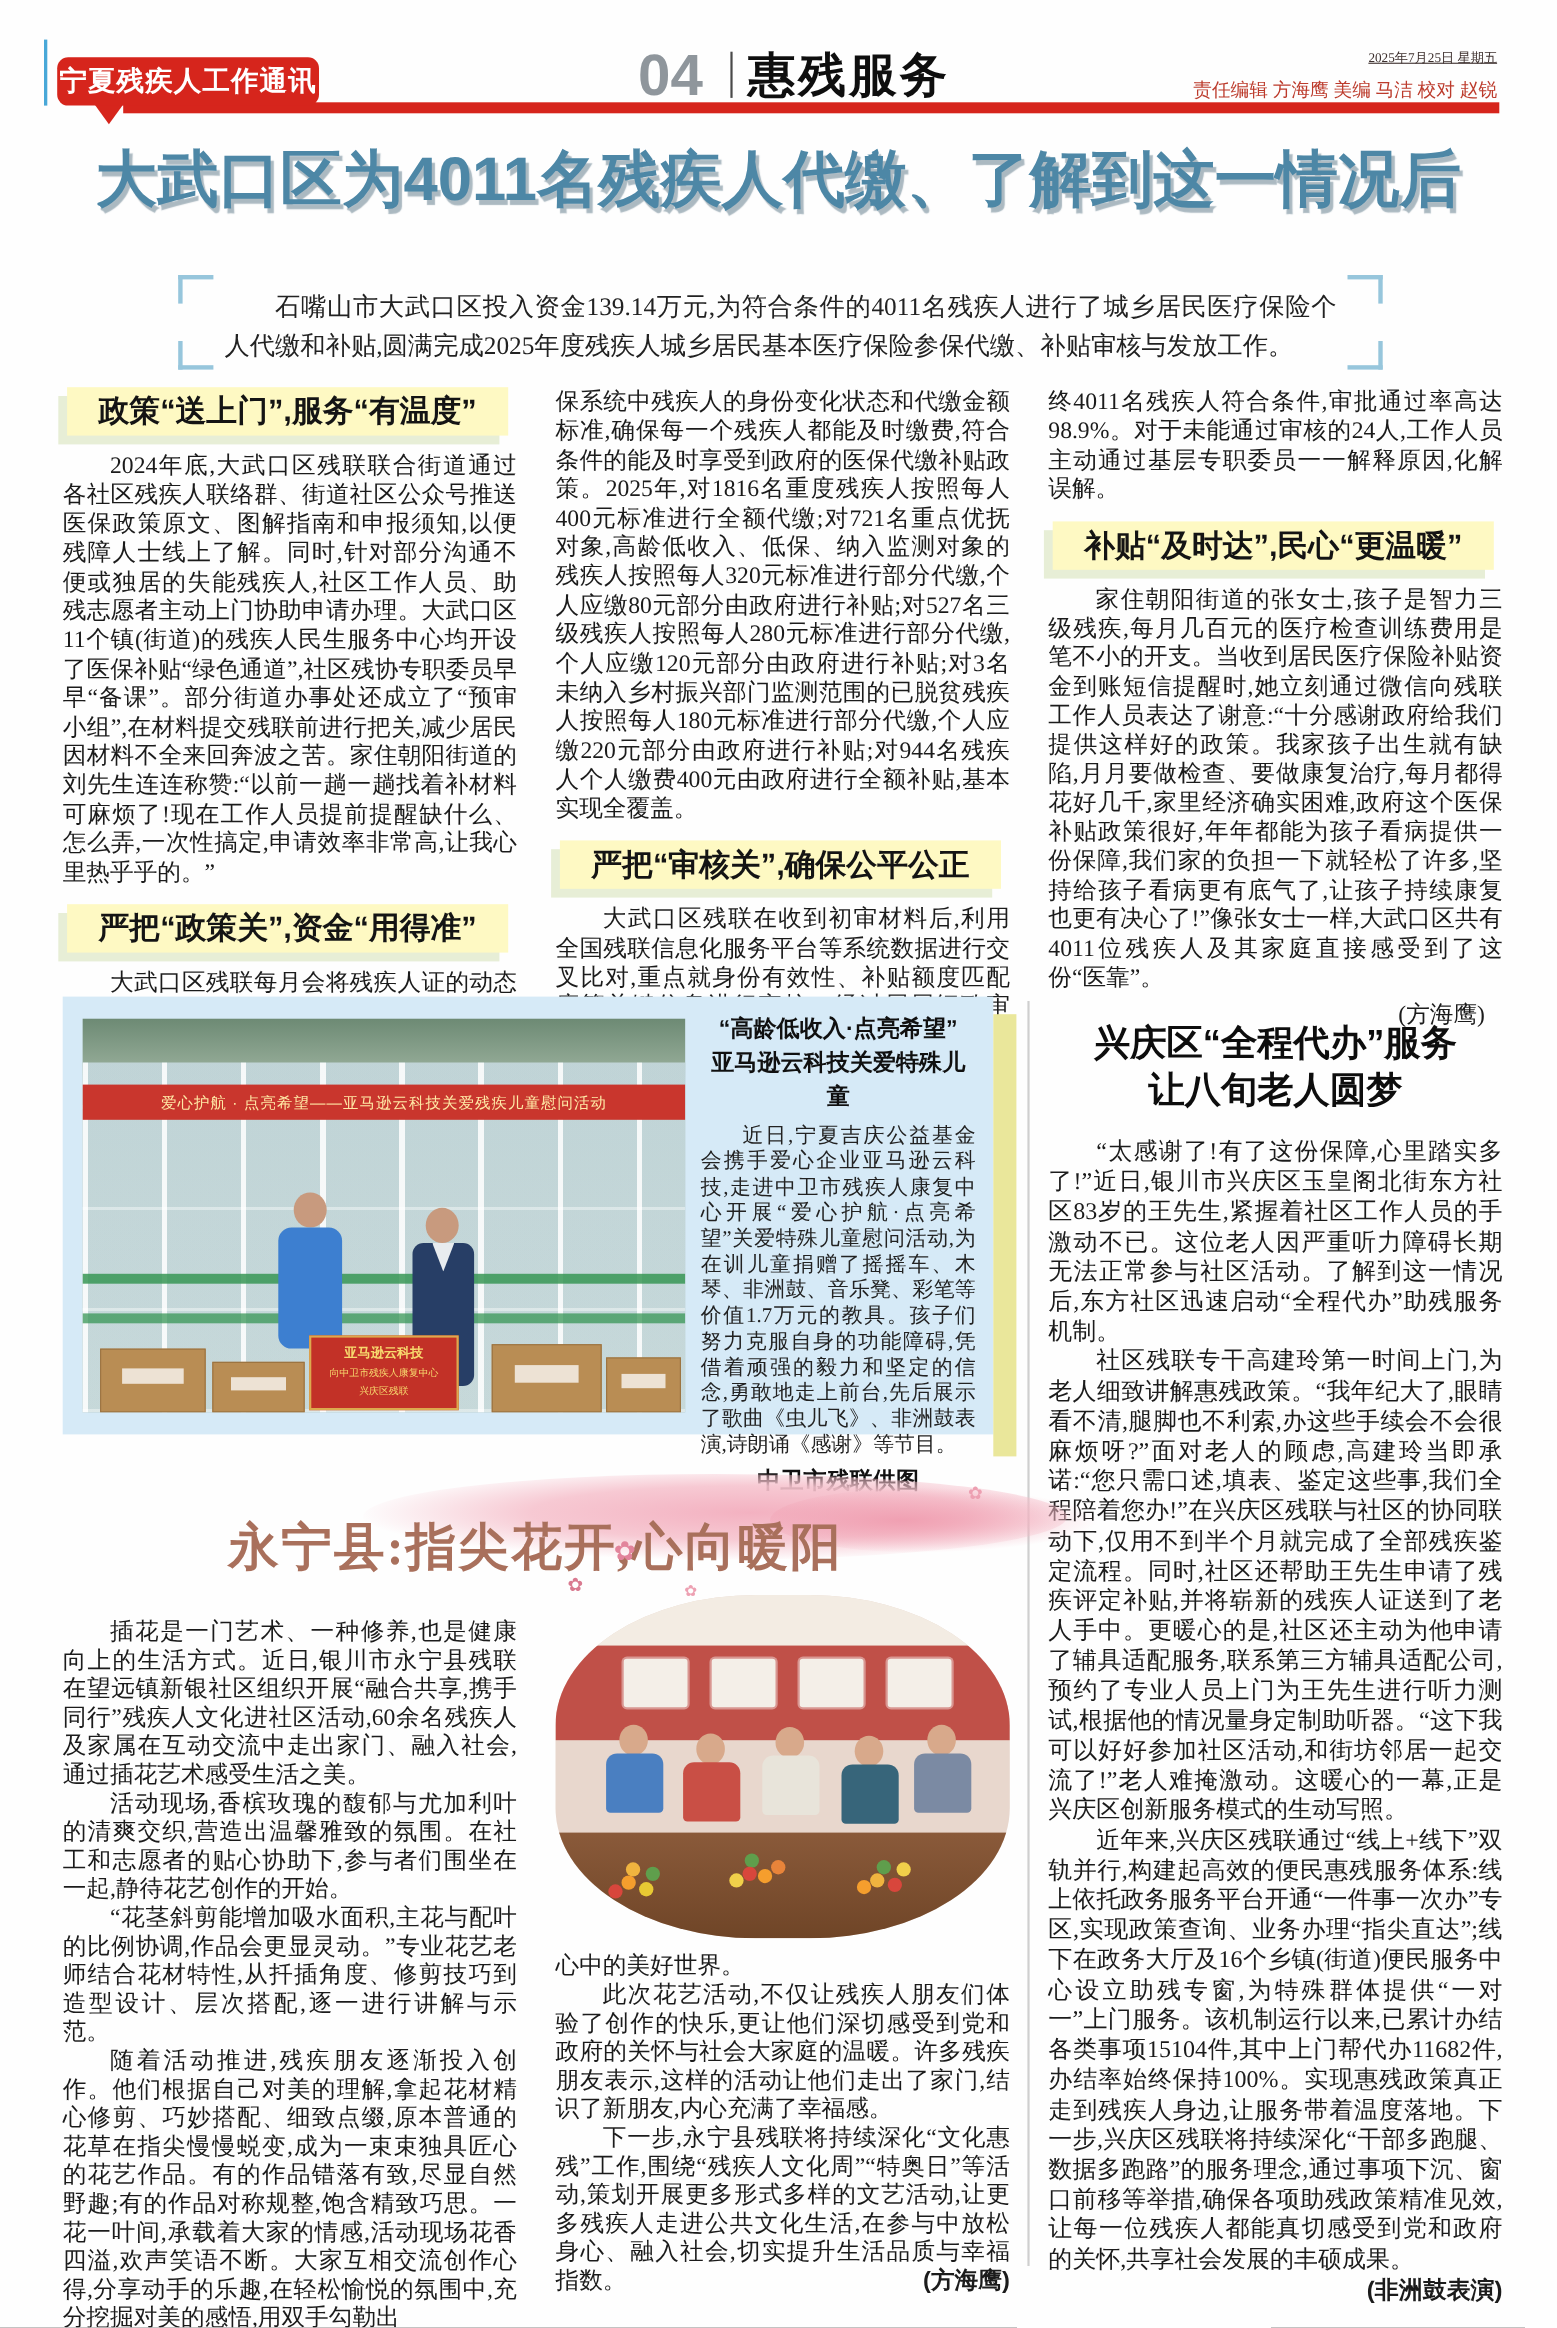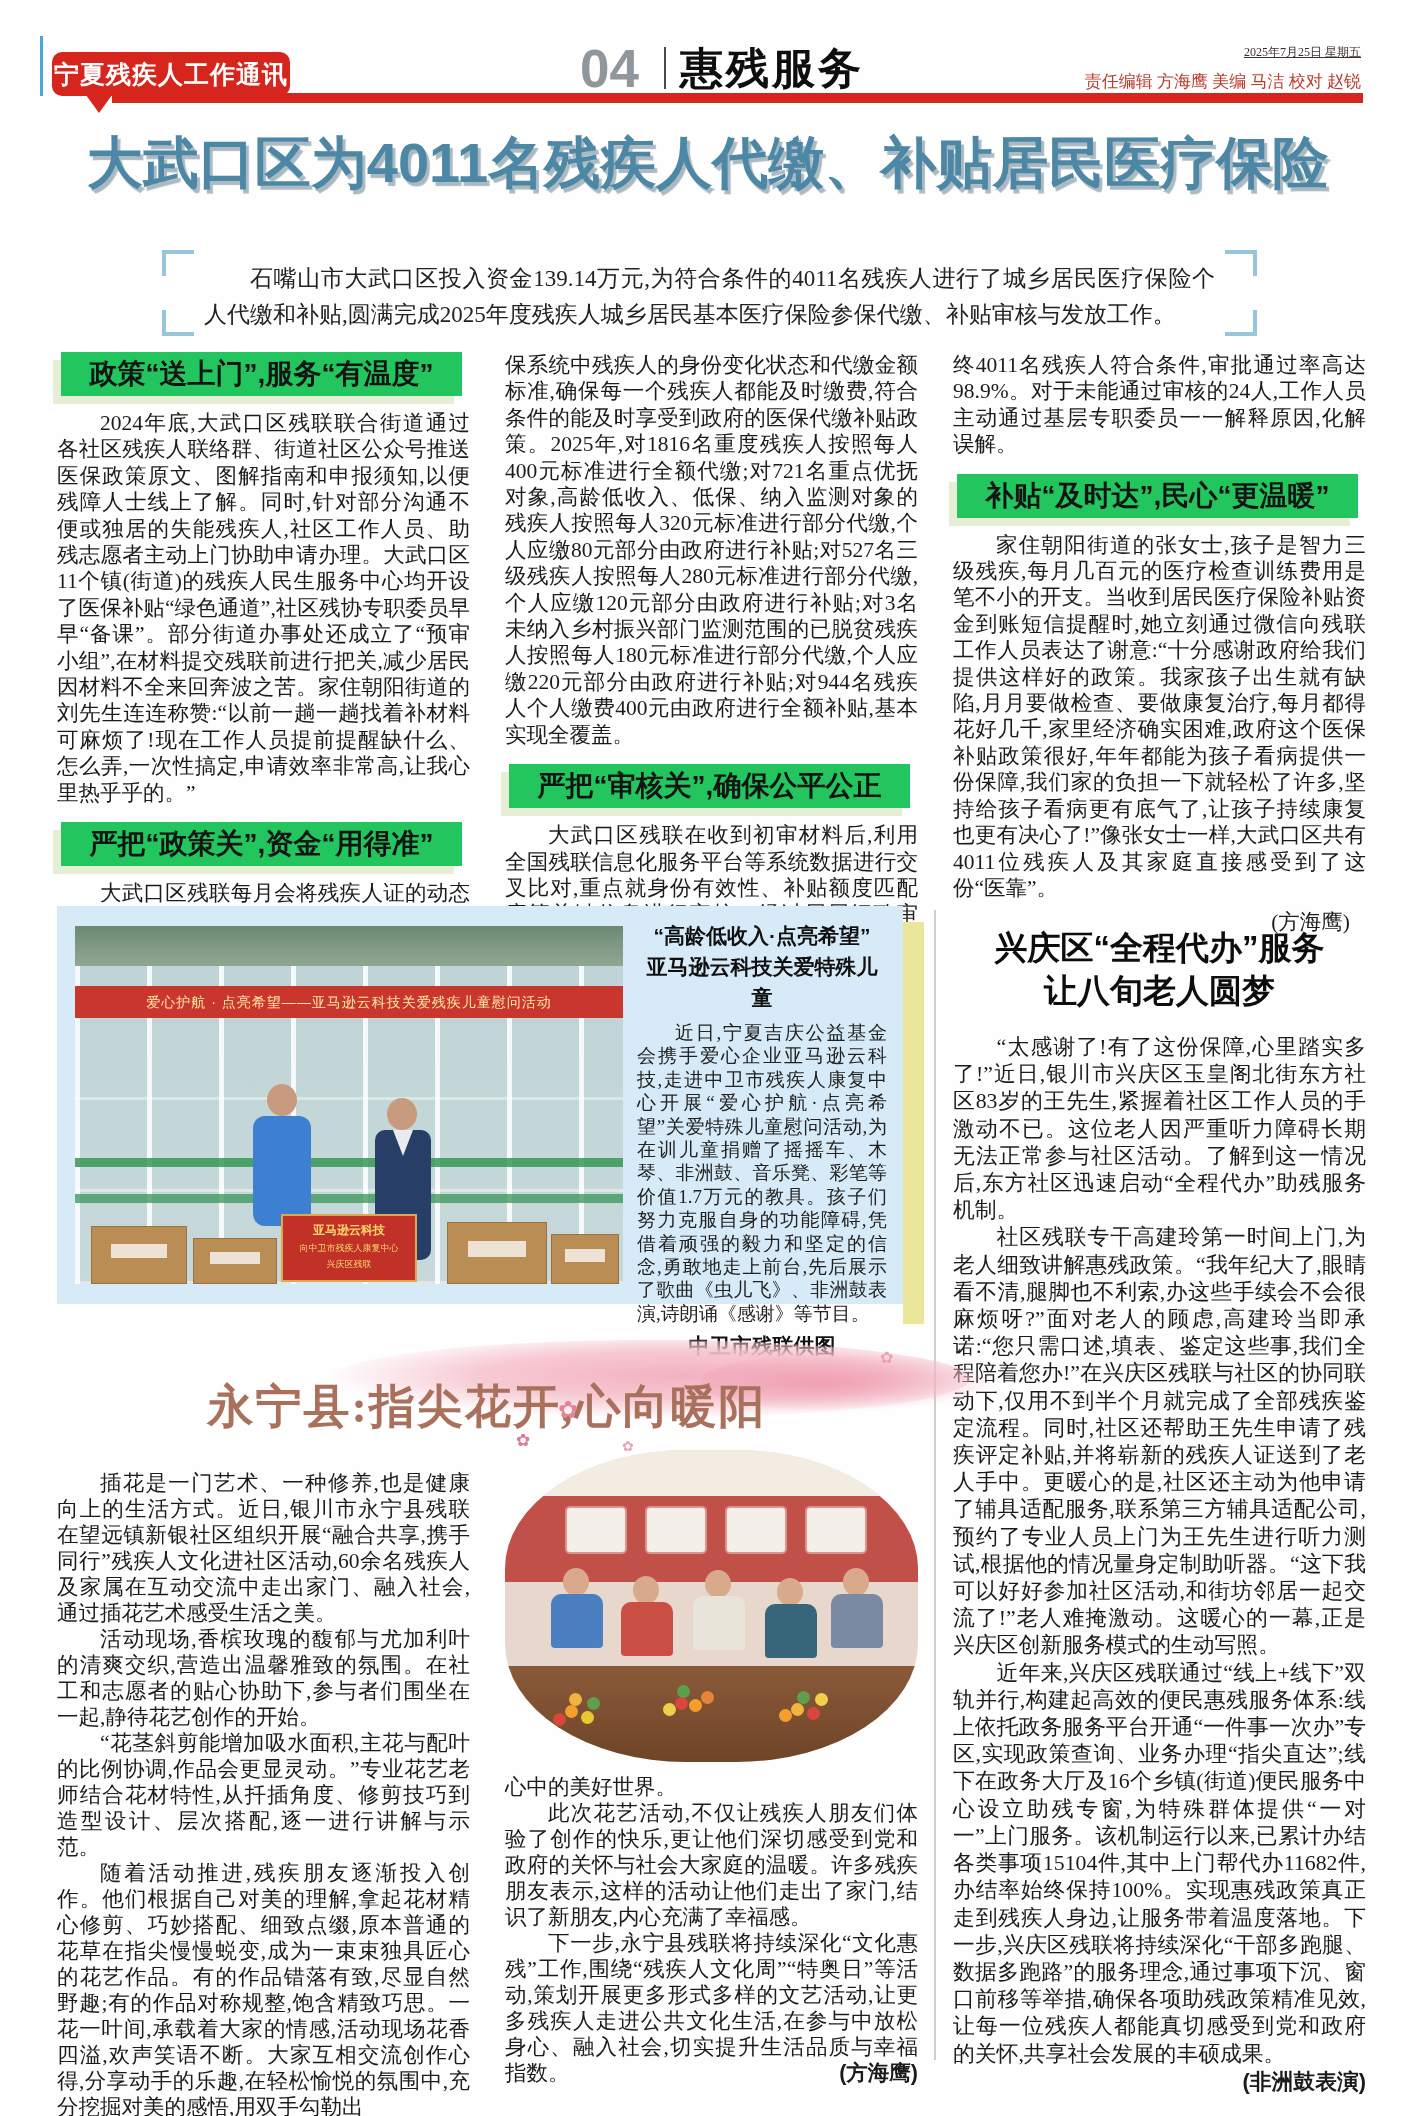--- a/index.html
+++ b/index.html
@@ -32,21 +32,21 @@
   .c-tl{left:0;top:0;border-left-width:4px;border-top-width:4px;}
   .c-tr{right:0;top:0;border-right-width:4px;border-top-width:4px;}
   .c-bl{left:0;bottom:0;border-left-width:4px;border-bottom-width:4px;}
   .c-br{right:0;bottom:0;border-right-width:4px;border-bottom-width:4px;}
 
   .tcol{position:absolute;top:352px;width:413px;font-size:21.5px;line-height:26.4px;text-align:justify;}
   .tcol1{left:57px;} .tcol2{left:505px;} .tcol3{left:953px;}
   .tcol p{margin:0;text-indent:2em;}
   .tcol p.cont{text-indent:0;}
   .subhead{font-family:"Liberation Sans","DejaVu Sans",sans-serif;font-weight:bold;font-size:28px;
-        color:#141414;text-align:center;background:#22c55e;box-shadow:-8px 8px 0 #e7eed6;
+        color:#141414;text-align:center;background:#fef9c3;box-shadow:-8px 8px 0 #e7eed6;
         padding:5px 2px;margin:16px 8px 14px 4px;line-height:34px;}
   .subhead.first{margin-top:0;}
   .byline-line{text-align:right;padding-right:16px;margin-top:8px;font-size:21.5px;}
 
   
   .feature-box{position:absolute;left:57px;top:906px;width:846px;height:398px;background:#d6eaf7;}
   .accent-bar{position:absolute;right:-21px;top:16px;width:21px;height:402px;background:#eae79b;}
   .donation-photo{position:absolute;left:18px;top:20px;width:548px;height:358px;overflow:hidden;background:#bdd2d4;}
   .dp-trees{position:absolute;left:0;top:0;right:0;height:62px;
         background:linear-gradient(#6d8a74,#93aa96 70%,rgba(147,170,150,0));}
@@ -127,21 +127,21 @@
   <div class="reg-mark"></div>
   <div class="masthead-badge">宁夏残疾人工作通讯</div>
   <div class="badge-tail"></div>
   <div class="red-rule"></div>
   <div class="page-no">04</div>
   <div class="header-sep"></div>
   <div class="section-title">惠残服务</div>
   <div class="header-date">2025年7月25日 星期五</div>
   <div class="header-staff">责任编辑 方海鹰 美编 马洁 校对 赵锐</div>
 
-  <div class="headline">大武口区为4011名残疾人代缴、补贴居民医疗保险</div>
+  <div class="headline">大武口区为4011名残疾人代缴、了解到这一情况后</div>
 
   <div class="lede-box">
     <span class="corner c-tl"></span>
     <span class="corner c-tr"></span>
     <span class="corner c-bl"></span>
     <span class="corner c-br"></span>
     <div class="lede-text">石嘴山市大武口区投入资金139.14万元,为符合条件的4011名残疾人进行了城乡居民医疗保险个人代缴和补贴,圆满完成2025年度残疾人城乡居民基本医疗保险参保代缴、补贴审核与发放工作。</div>
   </div>
 
   <div class="tcol tcol1">

